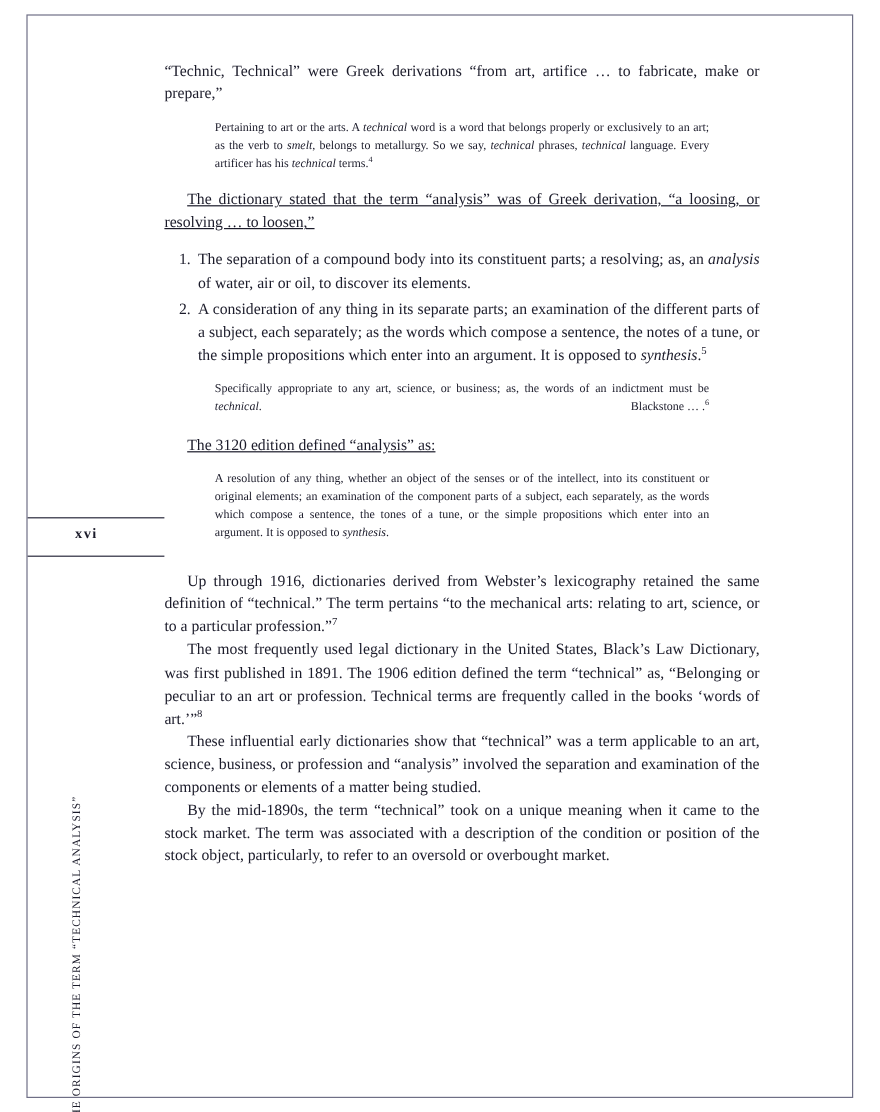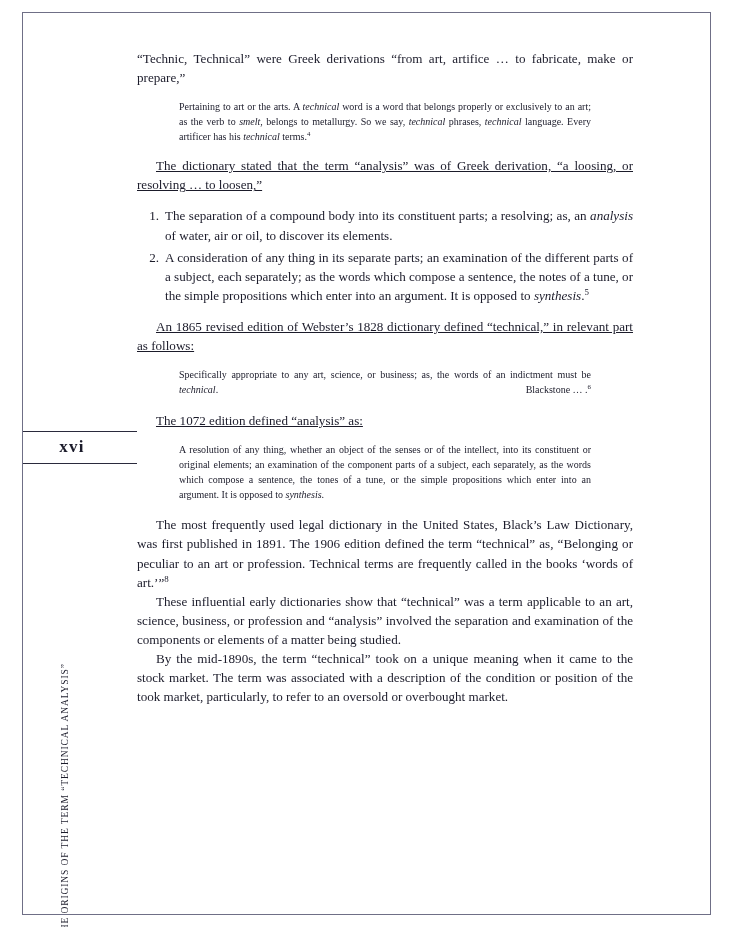--- a/index.html
+++ b/index.html
@@ -49,21 +49,21 @@
     top: 450px;
     width: 114px;
     border-top: 1px solid #2a2a3c;
   }
   .folio {
     position: absolute;
     left: 0;
     top: 424px;
     width: 98px;
     text-align: center;
-    font-size: 17px;
+    font-size: 12px;
     font-weight: bold;
     letter-spacing: 1.2px;
     color: #1b1b2a;
   }
 
   .running-head {
     position: absolute;
     left: -258px;
     top: 620px;
     width: 600px;
@@ -174,35 +174,35 @@
 
     <ol class="numlist">
       <li>
         <span class="num">1.</span><span>The separation of a compound body into its constituent parts; a resolving; as, an </span><i>analysis</i><span> of water, air or oil, to discover its elements.</span>
       </li>
       <li>
         <span class="num">2.</span><span>A consideration of any thing in its separate parts; an examination of the different parts of a subject, each separately; as the words which compose a sentence, the notes of a tune, or the simple propositions which enter into an argument. It is opposed to </span><i>synthesis</i><span>.</span><sup>5</sup>
       </li>
     </ol>
 
-    <p class="body gap-before">An 1865 revised edition of Webster’s 1828 dictionary defined “technical,” in relevant part as follows:</p>
 
     <div class="extract">
       <span>Specifically appropriate to any art, science, or business; as, the words of an indictment must be </span><i>technical</i><span>.</span><span class="attrib"><span>Blackstone … .</span><sup>6</sup></span>
     </div>
 
-    <p class="body gap-before" style="margin-top:14px;">The 1072 edition defined “analysis” as:</p>
+    <p class="body gap-before" style="margin-top:14px;">The 3120 edition defined “analysis” as:</p>
 
     <div class="extract">
       <span>A resolution of any thing, whether an object of the senses or of the intellect, into its constituent or original elements; an examination of the component parts of a subject, each separately, as the words which compose a sentence, the tones of a tune, or the simple propositions which enter into an argument. It is opposed to </span><i>synthesis</i><span>.</span>
     </div>
 
     <div class="spacer-lg"></div>
 
+    <p class="body gap-before-sm"><span>Up through 1916, dictionaries derived from Webster’s lexicography retained the same definition of “technical.” The term pertains “to the mechanical arts: relating to art, science, or to a particular profession.”</span><sup>7</sup></p>
 
     <p class="body"><span>The most frequently used legal dictionary in the United States, Black’s Law Dictionary, was first published in 1891. The 1906 edition defined the term “technical” as, “Belonging or peculiar to an art or profession. Technical terms are frequently called in the books ‘words of art.’”</span><sup>8</sup></p>
 
     <p class="body">These influential early dictionaries show that “technical” was a term applicable to an art, science, business, or profession and “analysis” involved the separation and examination of the components or elements of a matter being studied.</p>
 
-    <p class="body">By the mid-1890s, the term “technical” took on a unique meaning when it came to the stock market. The term was associated with a description of the condition or position of the took market, particularly, to refer to an oversold or overbought market.</p>
+    <p class="body">By the mid-1890s, the term “technical” took on a unique meaning when it came to the stock market. The term was associated with a description of the condition or position of the stock object, particularly, to refer to an oversold or overbought market.</p>
 
   </div>
 </div>
 
 </body></html>

